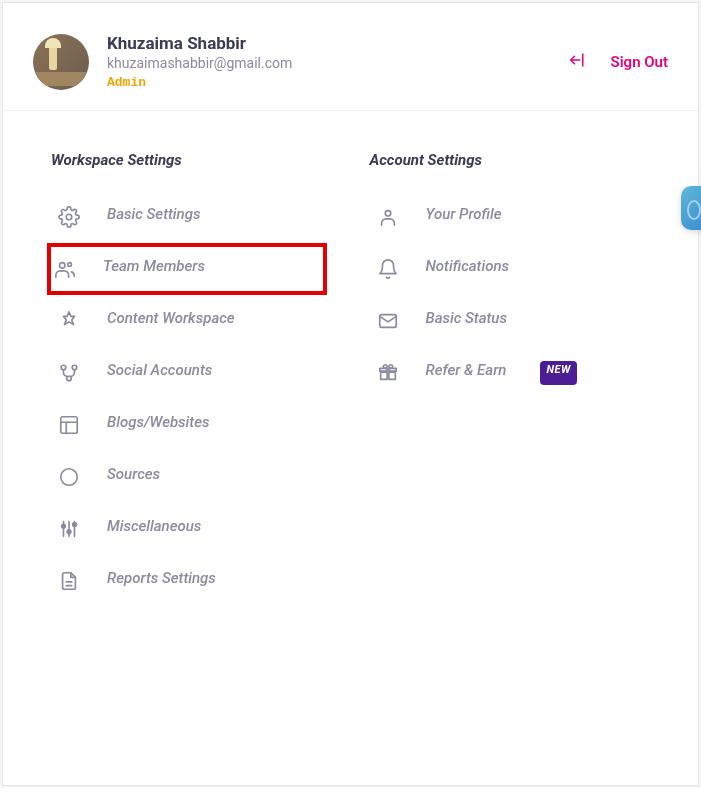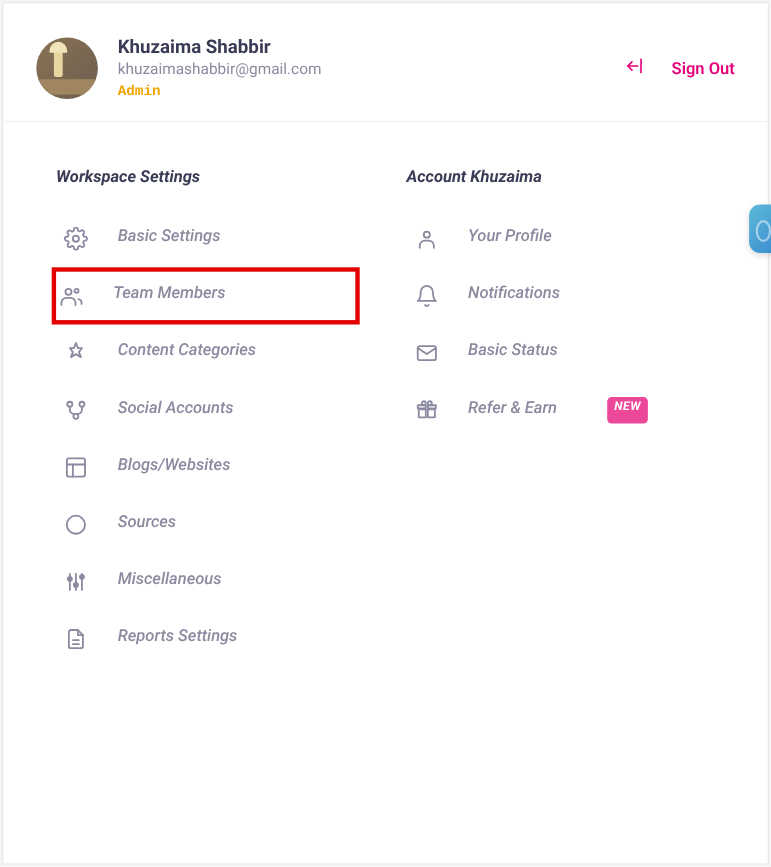--- a/index.html
+++ b/index.html
@@ -18,21 +18,21 @@
     .signout { display: flex; align-items: center; gap: 26px; color: #e6007a; font-weight: 600; font-size: 15px; cursor: pointer; }
     .signout svg { width: 18px; height: 18px; }
     .content { display: flex; padding: 40px 30px 20px 48px; gap: 20px; position: relative; }
     .col { flex: 1; font-style: italic; }
     .col-title { font-size: 15px; font-weight: 700; color: #3a3b55; margin-bottom: 22px; }
     .menu-item { display: flex; gap: 26px; padding: 14px 6px; cursor: pointer; }
     .menu-item .icon { width: 24px; height: 24px; display: flex; align-items: center; justify-content: center; color: #8a8aa0; }
     .menu-item .icon svg { width: 22px; height: 22px; stroke: currentColor; fill: none; stroke-width: 1.8; stroke-linecap: round; stroke-linejoin: round; }
     .menu-item .label { font-size: 15px; color: #8a8aa0; font-weight: 500; }
     .highlight { border: 4px solid #e20000; padding: 10px 2px 10px 2px; margin-left: -4px; width: 280px; box-sizing: border-box; }
-    .badge { background: #ec4899; color: #fff; font-size: 11px; font-weight: 700; padding: 2px 6px; border-radius: 4px; margin-left: 20px; letter-spacing: 0.5px; }
+    .badge { background: #4c1d95; color: #fff; font-size: 11px; font-weight: 700; padding: 2px 6px; border-radius: 4px; margin-left: 8px; letter-spacing: 0.5px; }
     .side-widget { position: absolute; right: -2px; top: 186px; width: 22px; height: 44px; background: linear-gradient(135deg, #5dbad9, #3d8ed0); border-radius: 10px 0 0 10px; box-shadow: 0 2px 6px rgba(0,0,0,0.15); }
     .side-widget::before{content:"";position:absolute;left:6px;top:14px;width:10px;height:16px;border:2px solid #fff;border-radius:50%;opacity:0.5;}
   </style>
 </head>
 <body>
 
 <div class="container">
   <div class="header">
     <div class="user-block">
       <div class="avatar">
@@ -83,21 +83,21 @@
         </span>
         <span class="label">Team Members</span>
       </div>
 
       <div class="menu-item">
         <span class="icon">
           <svg viewBox="0 0 24 24" fill="#8a8aa0" stroke="none">
               <path d="M12 2l2 5h4l-3 4 2 5-5-3-5 3 2-5-3-4h4z"></path>
             </svg>
         </span>
-        <span class="label">Content Categories</span>
+        <span class="label">Content Workspace</span>
       </div>
 
       <div class="menu-item">
         <span class="icon">
           <svg viewBox="0 0 24 24">
               <circle cx="6" cy="6" r="2.5"></circle>
               <circle cx="18" cy="6" r="2.5"></circle>
               <circle cx="12" cy="18" r="2.5"></circle>
               <path d="M6 8.5v3a4 4 0 0 0 4 4h0"></path>
               <path d="M18 8.5v3a4 4 0 0 1-4 4h0"></path>
@@ -149,21 +149,21 @@
               <line x1="9" y1="13" x2="15" y2="13"></line>
               <line x1="9" y1="17" x2="15" y2="17"></line>
             </svg>
         </span>
         <span class="label">Reports Settings</span>
       </div>
 
     </div>
 
     <div class="col">
-      <div class="col-title">Account Khuzaima</div>
+      <div class="col-title">Account Settings</div>
 
       <div class="menu-item">
         <span class="icon">
           <svg viewBox="0 0 24 24">
               <circle cx="12" cy="8" r="3"></circle>
               <path d="M5 21v-2a5 5 0 0 1 5-5h4a5 5 0 0 1 5 5v2"></path>
             </svg>
         </span>
         <span class="label">Your Profile</span>
       </div>

